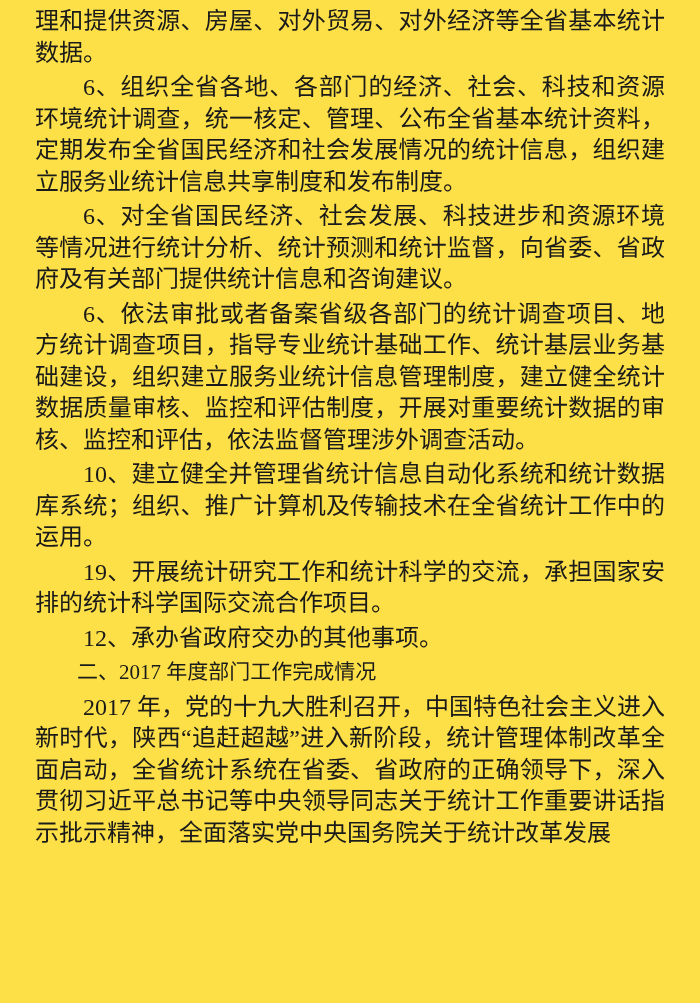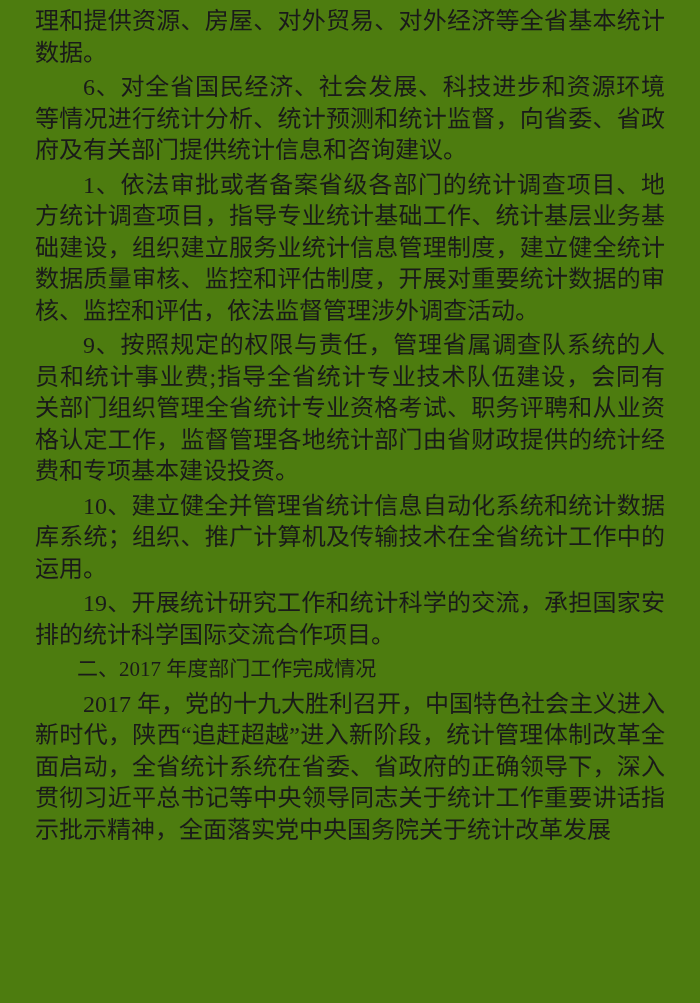--- a/index.html
+++ b/index.html
@@ -5,21 +5,21 @@
   html, body {
     margin: 0;
     padding: 0;
     background: #ffffff;
   }
   .page {
     width: 700px;
     height: 1003px;
     box-sizing: border-box;
     padding: 6px 35px 0 35px;
-    background: #4d7c0f;
+    background: #fde047;
     color: #1a1a1a;
     font-family: "Liberation Serif", "DejaVu Serif", serif;
     font-size: 24px;
     line-height: 31.5px;
     overflow: hidden;
   }
   .page p, .page h2 {
     margin: 0 0 3px 0;
     padding: 0;
     text-align: justify;
@@ -36,28 +36,29 @@
     font-weight: bold;
     font-size: 21px;
   }
 </style>
 </head>
 <body>
 
 <div class="page">
   <p class="para-continuation">理和提供资源、房屋、对外贸易、对外经济等全省基本统计数据。</p>
 
+  <p class="para-indent">6、组织全省各地、各部门的经济、社会、科技和资源环境统计调查，统一核定、管理、公布全省基本统计资料，定期发布全省国民经济和社会发展情况的统计信息，组织建立服务业统计信息共享制度和发布制度。</p>
 
   <p class="para-indent">6、对全省国民经济、社会发展、科技进步和资源环境等情况进行统计分析、统计预测和统计监督，向省委、省政府及有关部门提供统计信息和咨询建议。</p>
 
-  <p class="para-indent">1、依法审批或者备案省级各部门的统计调查项目、地方统计调查项目，指导专业统计基础工作、统计基层业务基础建设，组织建立服务业统计信息管理制度，建立健全统计数据质量审核、监控和评估制度，开展对重要统计数据的审核、监控和评估，依法监督管理涉外调查活动。</p>
+  <p class="para-indent">6、依法审批或者备案省级各部门的统计调查项目、地方统计调查项目，指导专业统计基础工作、统计基层业务基础建设，组织建立服务业统计信息管理制度，建立健全统计数据质量审核、监控和评估制度，开展对重要统计数据的审核、监控和评估，依法监督管理涉外调查活动。</p>
 
-  <p class="para-indent">9、按照规定的权限与责任，管理省属调查队系统的人员和统计事业费;指导全省统计专业技术队伍建设，会同有关部门组织管理全省统计专业资格考试、职务评聘和从业资格认定工作，监督管理各地统计部门由省财政提供的统计经费和专项基本建设投资。</p>
 
   <p class="para-indent">10、建立健全并管理省统计信息自动化系统和统计数据库系统；组织、推广计算机及传输技术在全省统计工作中的运用。</p>
 
   <p class="para-indent">19、开展统计研究工作和统计科学的交流，承担国家安排的统计科学国际交流合作项目。</p>
 
+  <p class="para-indent">12、承办省政府交办的其他事项。</p>
 
   <h2 class="para-indent section-heading">二、2017 年度部门工作完成情况</h2>
 
   <p class="para-indent">2017 年，党的十九大胜利召开，中国特色社会主义进入新时代，陕西“追赶超越”进入新阶段，统计管理体制改革全面启动，全省统计系统在省委、省政府的正确领导下，深入贯彻习近平总书记等中央领导同志关于统计工作重要讲话指示批示精神，全面落实党中央国务院关于统计改革发展</p>
 </div>
 
 </body></html>

